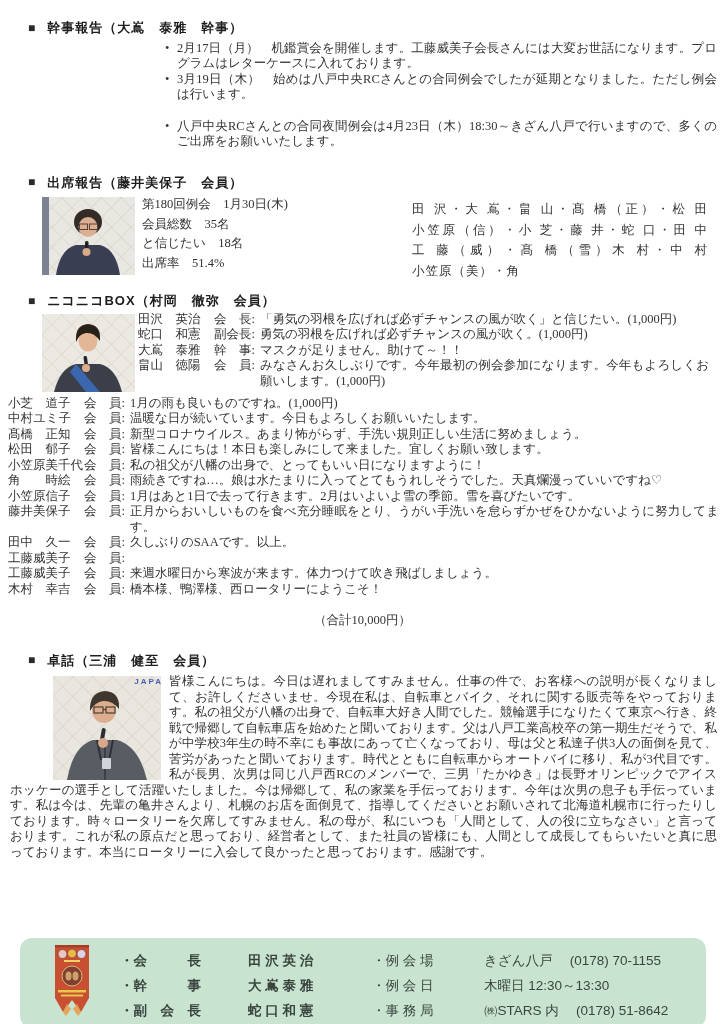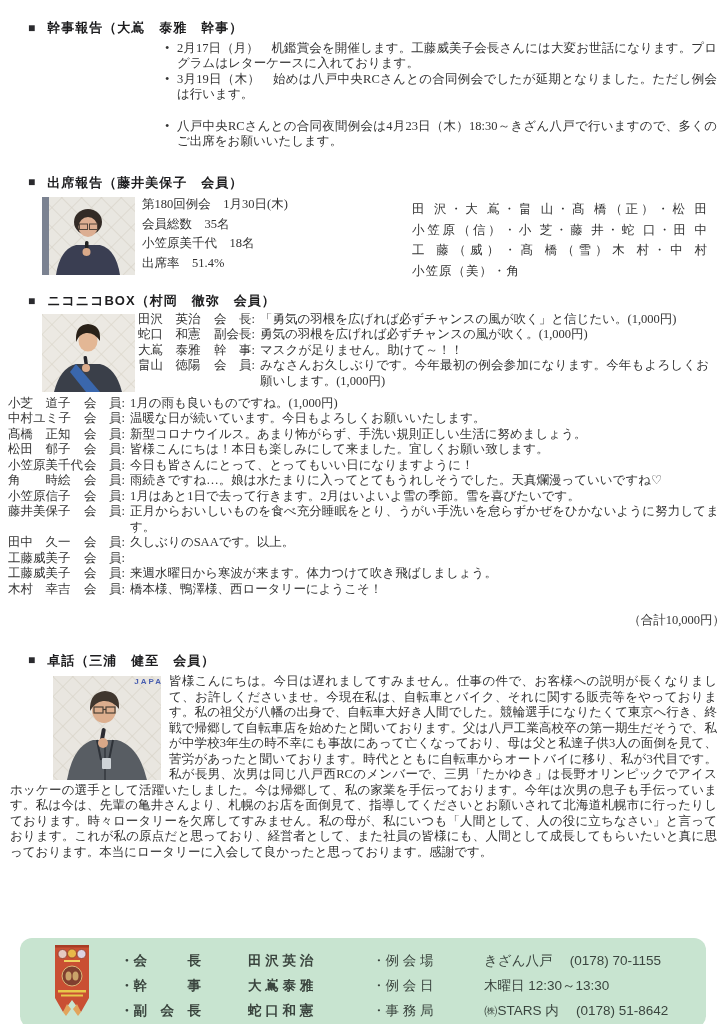--- a/index.html
+++ b/index.html
@@ -54,21 +54,21 @@
 
   
   #sec3 { margin-top: 2px; }
   .beside { position: relative; margin-top: 3px; min-height: 82px; }
   .rows1 { margin-left: 138px; margin-right: 16px; }
   .rows2 { margin-left: 8px; margin-right: 6px; margin-top: 2px; }
   .entry { display: flex; }
   .entry .nm { flex: 0 0 76px; white-space: pre; }
   .entry .rl { flex: 0 0 46px; white-space: pre; }
   .entry .tx { flex: 1; text-align: justify; }
-  .total { text-align: right; margin-top: 16px; }
+  .total { text-align: center; margin-top: 16px; }
 
   
   #sec4 { margin-top: 24px; }
   .talk { margin: 6px 8px 0 10px; text-align: justify; }
   .float-photo { float: left; position: relative; margin: 2px 8px 2px 32px; line-height: 0; padding-left: 11px; }
 
   
   .footer {
     position: absolute; left: 20px; top: 918px; width: 686px; height: 90px;
     background: #c8e4d0; border-radius: 12px;
@@ -134,21 +134,21 @@
           <ellipse cx="46" cy="30" rx="9.5" ry="10" fill="#dcae92"></ellipse>
           <rect x="37.5" y="27" width="8" height="5.5" fill="none" stroke="#52443a" stroke-width="1"></rect>
           <rect x="47.5" y="27" width="8" height="5.5" fill="none" stroke="#52443a" stroke-width="1"></rect>
           <rect x="43" y="44" width="3.5" height="10" rx="1.5" fill="#222222"></rect>
           <circle cx="44.5" cy="55" r="4" fill="#d9a989"></circle>
         </svg>
       </div>
       <div class="stats">
         <div>第180回例会　1月30日(木)</div>
         <div>会員総数　35名</div>
-        <div>小笠原美千代　18名</div>
+        <div>と信じたい　18名</div>
         <div>出席率　51.4%</div>
       </div>
       <div class="attendees">
         <div class="att-line">田 沢・大 嶌・畠 山・髙 橋（正）・松 田</div>
         <div class="att-line">小笠原（信）・小 芝・藤 井・蛇 口・田 中</div>
         <div class="att-line">工 藤（威）・髙 橋（雪）木 村・中 村</div>
         <div class="att-line last">小笠原（美）・角</div>
       </div>
     </div>
   </section>
@@ -217,21 +217,21 @@
         <span class="tx">新型コロナウイルス。あまり怖がらず、手洗い規則正しい生活に努めましょう。</span>
       </div>
       <div class="entry">
         <span class="nm">松田　郁子</span>
         <span class="rl">会　員:</span>
         <span class="tx">皆様こんにちは！本日も楽しみにして来ました。宜しくお願い致します。</span>
       </div>
       <div class="entry">
         <span class="nm">小笠原美千代</span>
         <span class="rl">会　員:</span>
-        <span class="tx">今日も皆さんにとって、とってもいい日になりますように！</span>
+        <span class="tx">私の祖父が八幡の出身で、とってもいい日になりますように！</span>
       </div>
       <div class="entry">
         <span class="nm">角　　時絵</span>
         <span class="rl">会　員:</span>
         <span class="tx">雨続きですね…。娘は水たまりに入ってとてもうれしそうでした。天真爛漫っていいですね♡</span>
       </div>
       <div class="entry">
         <span class="nm">小笠原信子</span>
         <span class="rl">会　員:</span>
         <span class="tx">1月はあと1日で去って行きます。2月はいよいよ雪の季節。雪を喜びたいです。</span>

